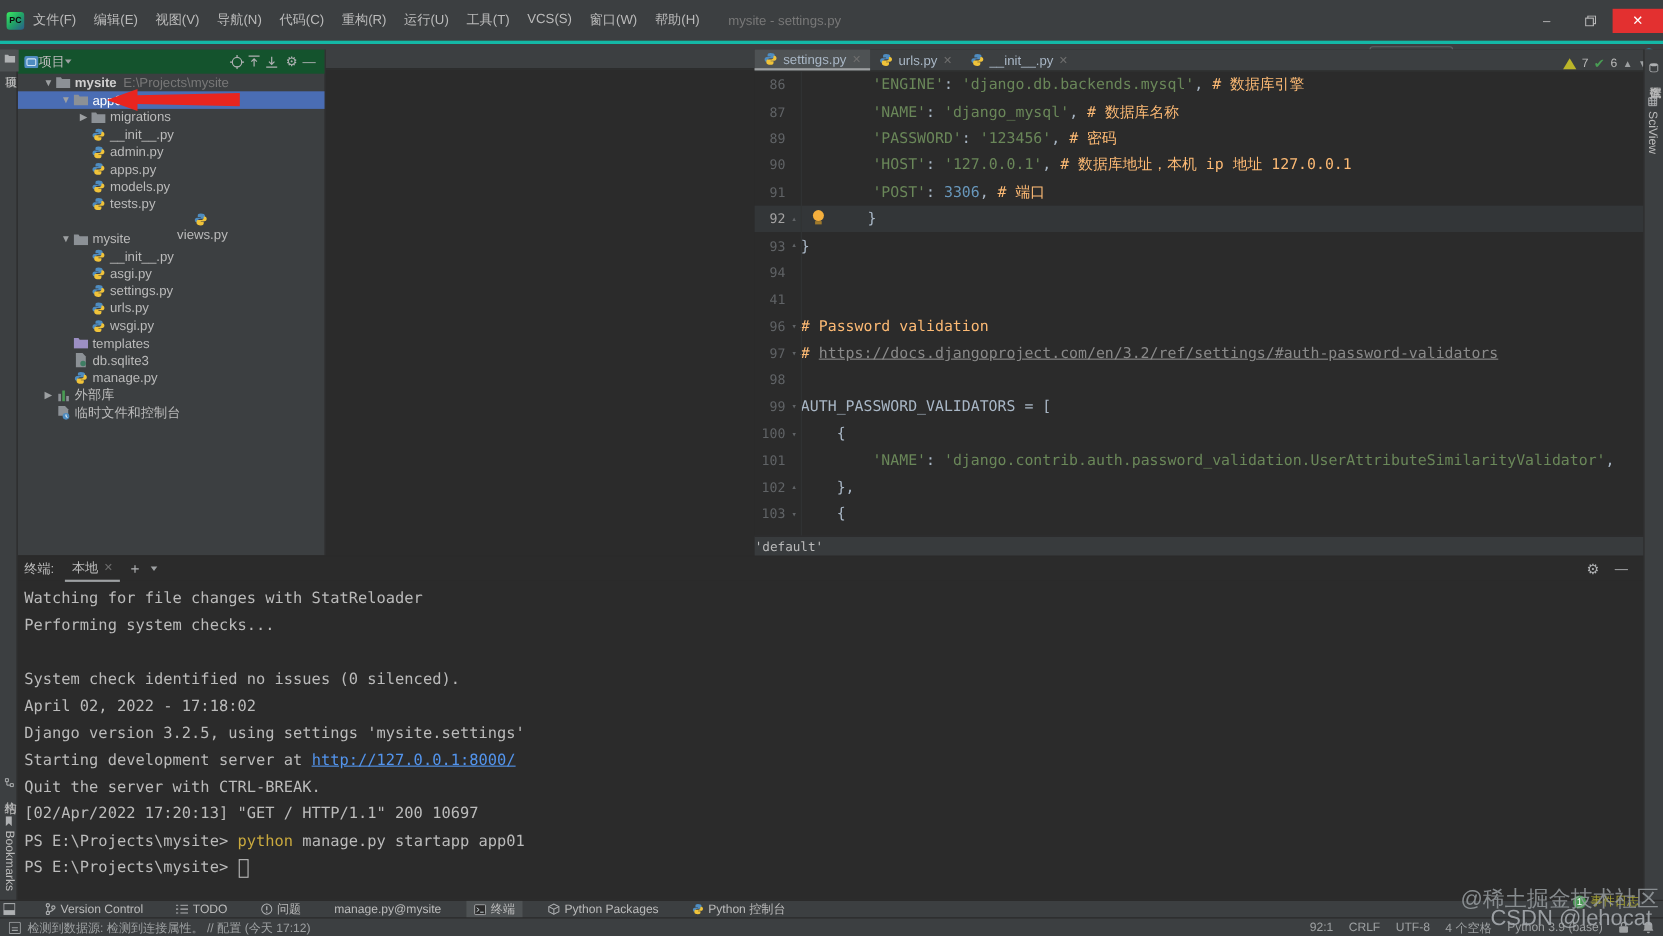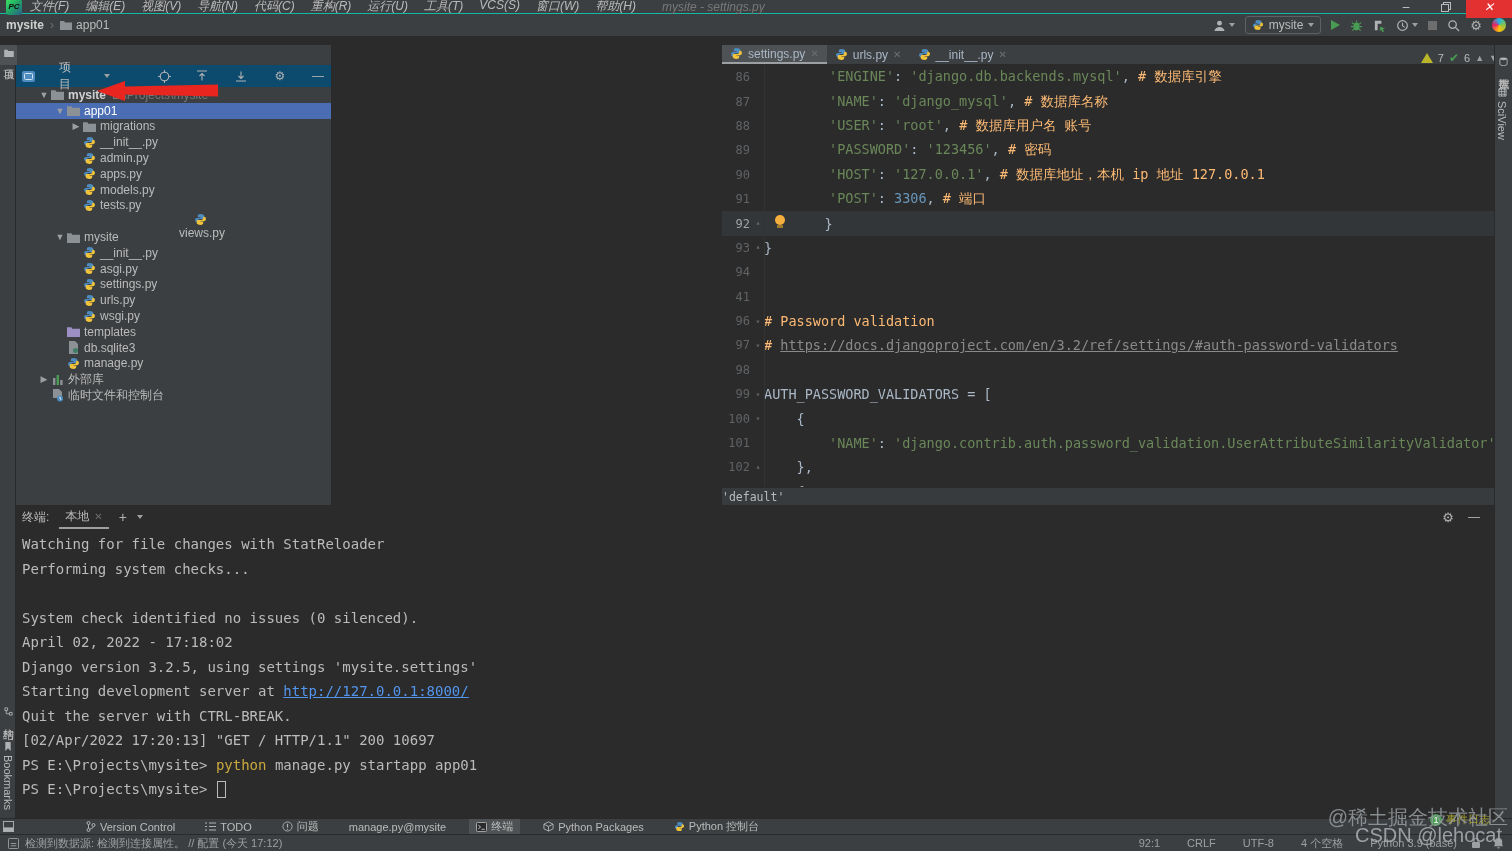--- a/index.html
+++ b/index.html
@@ -1,20 +1,20 @@
 <!DOCTYPE html>
 <html><head>
 <meta charset="utf-8">
 <style>
   * { box-sizing: border-box; margin: 0; padding: 0; }
   html,body { width:1512px; height:851px; overflow:hidden; }
   body { background:#2B2B2B; font-family:"Liberation Sans",sans-serif; color:#BBBBBB; position:relative; }
 
   
-  .titlebar { height:14px; background:#3C3F41; display:flex; align-items:center; font-size:12px; border-bottom:1px solid #14b8a6;font-style:italic; }
+  .titlebar { height:40px; background:#3C3F41; display:flex; align-items:center; font-size:12px; border-bottom:3px solid #14b8a6; }
   .applogo { width:16px; height:16px; margin:0 8px 0 6px; background:#21D789; background:linear-gradient(135deg,#3BEA62,#21A366,#2A5D8C); border-radius:3px; color:#0b0b0b; font-size:8px; font-weight:bold; display:flex; align-items:center; justify-content:center; }
   .menus { display:flex; gap:16px; color:#BBBBBB; }
   .menus span { cursor:default; }
   .wintitle { margin-left:26px; color:#787878; }
   .wincontrols { margin-left:auto; display:flex; height:22px; }
   .winbtn { width:40px; height:22px; display:flex; align-items:center; justify-content:center; color:#BBBBBB; font-size:12px; }
   .winbtn.close { width:46px; background:#E33030; color:#fff; }
 
   
   .toolbar { height:23px; background:#3C3F41; border-bottom:1px solid #2A2A2A; display:flex; align-items:center; font-size:12px; padding:0 6px; }
@@ -31,21 +31,21 @@
 
   
   .main { position:absolute; top:45px; left:0; right:0; height:460px; display:flex; }
   .stripe-left { position:absolute; left:0; top:45px; height:773px; width:16px; background:#3C3F41; border-right:1px solid #2A2A2A; z-index:5; }
   .stripe-right { position:absolute; right:0; top:45px; height:773px; width:18px; background:#3C3F41; border-left:1px solid #2A2A2A; z-index:5; }
   .vtab { writing-mode:vertical-rl; font-size:11px; color:#BBBBBB; display:flex; align-items:center; gap:4px; padding:4px 1px; }
   .vtab.active { background:#4E5254; }
   .stripe-bottom { position:absolute; bottom:4px; left:0; width:16px; display:flex; flex-direction:column; align-items:center; gap:14px; }
 
   .project { margin-left:16px; width:374px; background:#3C3F41; border-right:1px solid #2A2A2A; display:flex; flex-direction:column; font-size:12px; }
-  .proj-header { height:22px; display:flex; align-items:center; padding:0 6px; gap:24px; background:#0c4a6e;margin-top:20px; }
+  .proj-header { height:22px; display:flex; align-items:center; padding:0 6px; gap:0; background:#14532d; }
   .proj-header .spacer { flex:1; }
   .proj-header .hicon { color:#AFB1B3; font-size:12px; width:16px; text-align:center; }
   .tree { position:relative; }
   .trow { height:15.8px; display:flex; align-items:center; white-space:nowrap; color:#BBBBBB; }
   .trow.selected { background:#4A6DB4; color:#FFFFFF; }
   .trow .chev { width:12px; font-size:9px; color:#9DA0A2; text-align:center; flex:none; }
   .trow .ticon { width:15px; flex:none; display:flex; justify-content:center; }
   .trow .tlabel { margin-left:3px; }
   .trow .tpath { color:#787878; margin-left:6px; }
 
@@ -82,27 +82,27 @@
   .term-tab { display:flex; align-items:center; gap:5px; padding:2px 6px; border-bottom:2px solid #9DA0A2; color:#BBBBBB; }
   .term-tab .x { color:#6E6E6E; font-size:10px; }
   .term-actions { margin-left:auto; display:flex; gap:14px; align-items:center; padding-right:8px; color:#AFB1B3; }
   .term-body { padding:4px 0 0 6px; font-family:"DejaVu Sans Mono",monospace; font-size:14px; }
   .tline { height:24.5px; display:flex; align-items:center; white-space:pre; color:#BBBBBB; }
   .tk-lk { color:#5394EC; text-decoration:underline; }
   .tk-y { color:#C9A93E; }
   .cursor { display:inline-block; width:9px; height:17px; border:1px solid #BBBBBB; margin-left:1px; }
 
   
-  .bottombar { position:absolute; top:818px; left:0; right:0; height:16px; background:#3C3F41; border-top:1px solid #2A2A2A; display:flex; align-items:center; font-size:11px; color:#BBBBBB;gap:45px; }
+  .bottombar { position:absolute; top:818px; left:0; right:0; height:16px; background:#3C3F41; border-top:1px solid #2A2A2A; display:flex; align-items:center; font-size:11px; color:#BBBBBB; }
   .bb-item { display:flex; align-items:center; gap:4px; padding:0 7px; height:16px; }
   .bb-item.active { background:#4E5254; }
   .switcher { width:16px; display:flex; justify-content:center; margin-right:18px; }
   .statusbar { position:absolute; top:834px; left:0; right:0; height:17px; background:#3C3F41; border-top:1px solid #2A2A2A; display:flex; align-items:center; font-size:11px; color:#9DA0A2; padding:0 8px; }
   .sb-left { display:flex; align-items:center; gap:6px; }
-  .sb-right { margin-left:auto; display:flex; align-items:center; gap:27px; padding-right:14px; }
+  .sb-right { margin-left:auto; display:flex; align-items:center; gap:14px; padding-right:14px; }
 
   
   .red-arrow { position:absolute; left:95px; top:80px; z-index:50; }
   .watermark1 { position:absolute; top:804px; right:4px; font-size:20px; color:rgba(150,156,160,0.85); z-index:60; }
   .watermark2 { position:absolute; top:824px; right:10px; font-size:20px; color:rgba(165,170,174,0.9); z-index:60; }
   .eventlog { position:absolute; top:812px; right:22px; display:flex; align-items:center; gap:4px; z-index:55; font-size:11px; color:#A8A432; }
   .evbadge { width:12px; height:12px; border-radius:50%; background:#499C54; color:#fff; font-size:9px; display:flex; align-items:center; justify-content:center; }
   svg { display:block; }
 </style>
 </head>
@@ -520,25 +520,20 @@
           <span class="lnum">86</span>
           <span class="fold"></span>
           <pre><span class="tk-p">        </span><span class="tk-s">'ENGINE'</span><span class="tk-p">: </span><span class="tk-s">'django.db.backends.mysql'</span><span class="tk-p">, </span><span class="tk-c"># 数据库引擎</span></pre>
         </div>
         <div class="crow">
           <span class="lnum">87</span>
           <span class="fold"></span>
           <pre><span class="tk-p">        </span><span class="tk-s">'NAME'</span><span class="tk-p">: </span><span class="tk-s">'django_mysql'</span><span class="tk-p">, </span><span class="tk-c"># 数据库名称</span></pre>
         </div>
         <div class="crow">
-          <span class="lnum">88</span>
-          <span class="fold"></span>
-          <pre><span class="tk-p">        </span><span class="tk-s">'USER'</span><span class="tk-p">: </span><span class="tk-s">'root'</span><span class="tk-p">, </span><span class="tk-c"># 数据库用户名 账号</span></pre>
-        </div>
-        <div class="crow">
           <span class="lnum">89</span>
           <span class="fold"></span>
           <pre><span class="tk-p">        </span><span class="tk-s">'PASSWORD'</span><span class="tk-p">: </span><span class="tk-s">'123456'</span><span class="tk-p">, </span><span class="tk-c"># 密码</span></pre>
         </div>
         <div class="crow">
           <span class="lnum">90</span>
           <span class="fold"></span>
           <pre><span class="tk-p">        </span><span class="tk-s">'HOST'</span><span class="tk-p">: </span><span class="tk-s">'127.0.0.1'</span><span class="tk-p">, </span><span class="tk-c"># 数据库地址，本机 ip 地址 127.0.0.1</span></pre>
         </div>
         <div class="crow">

